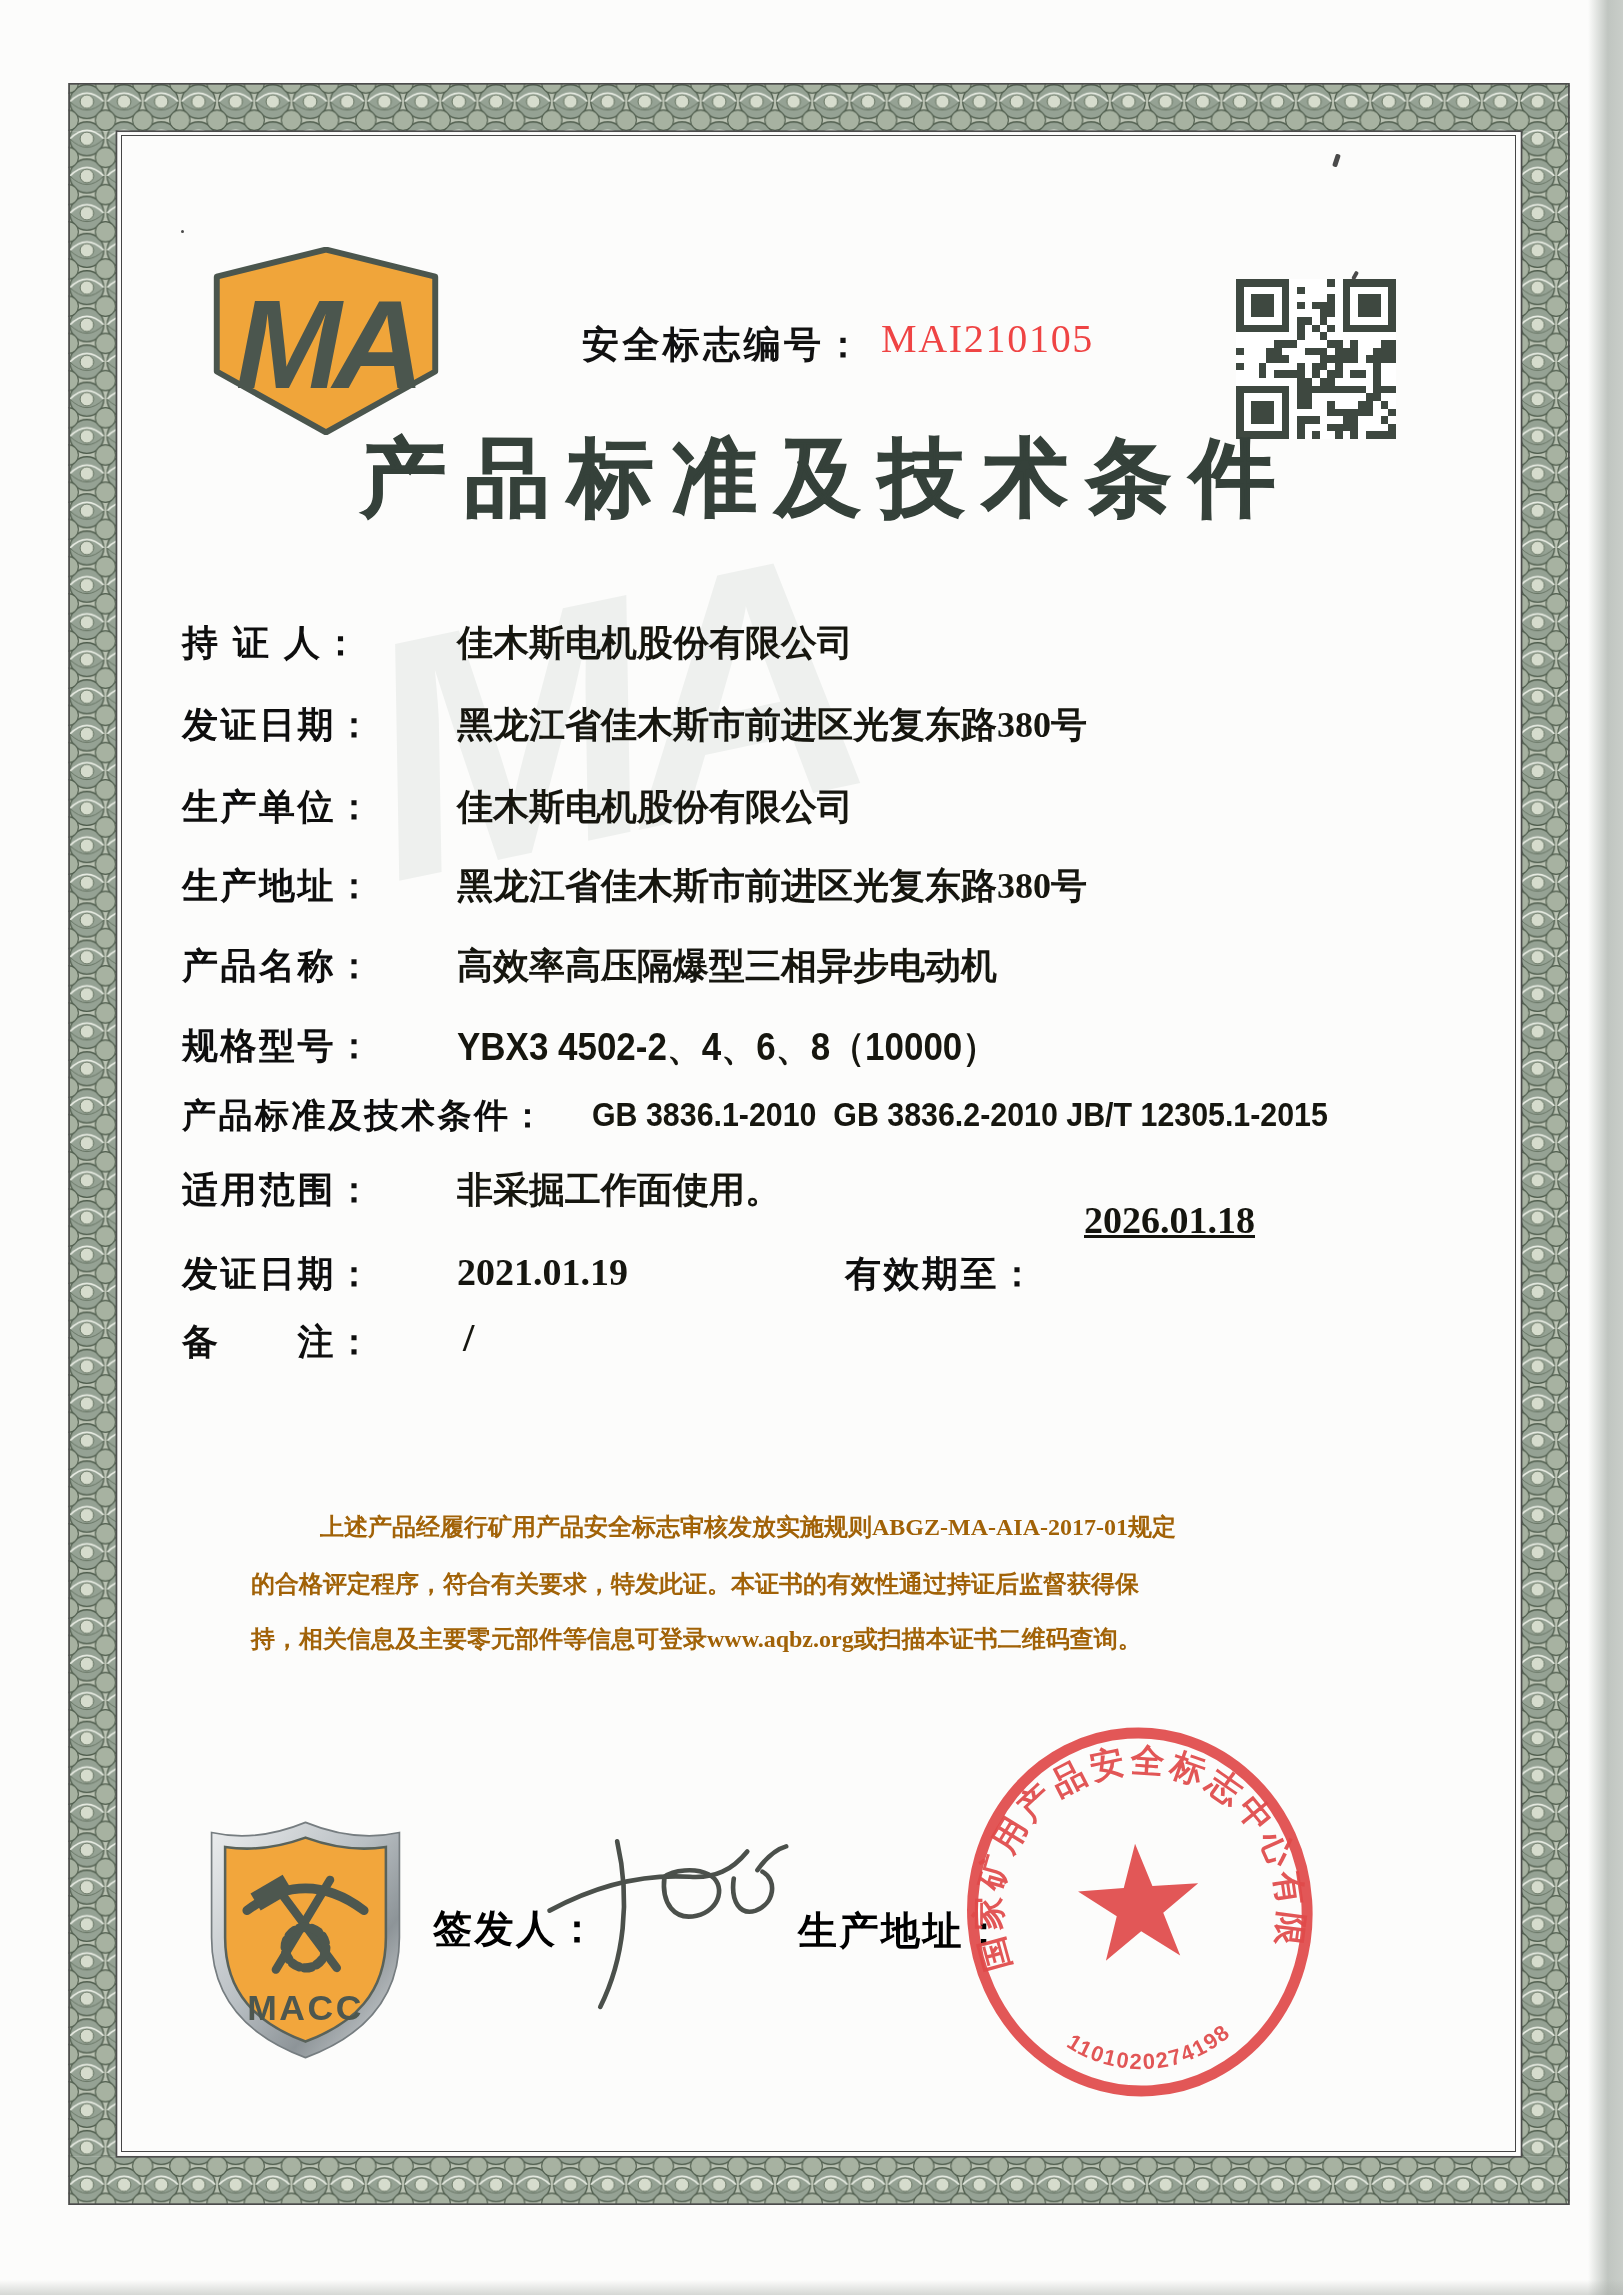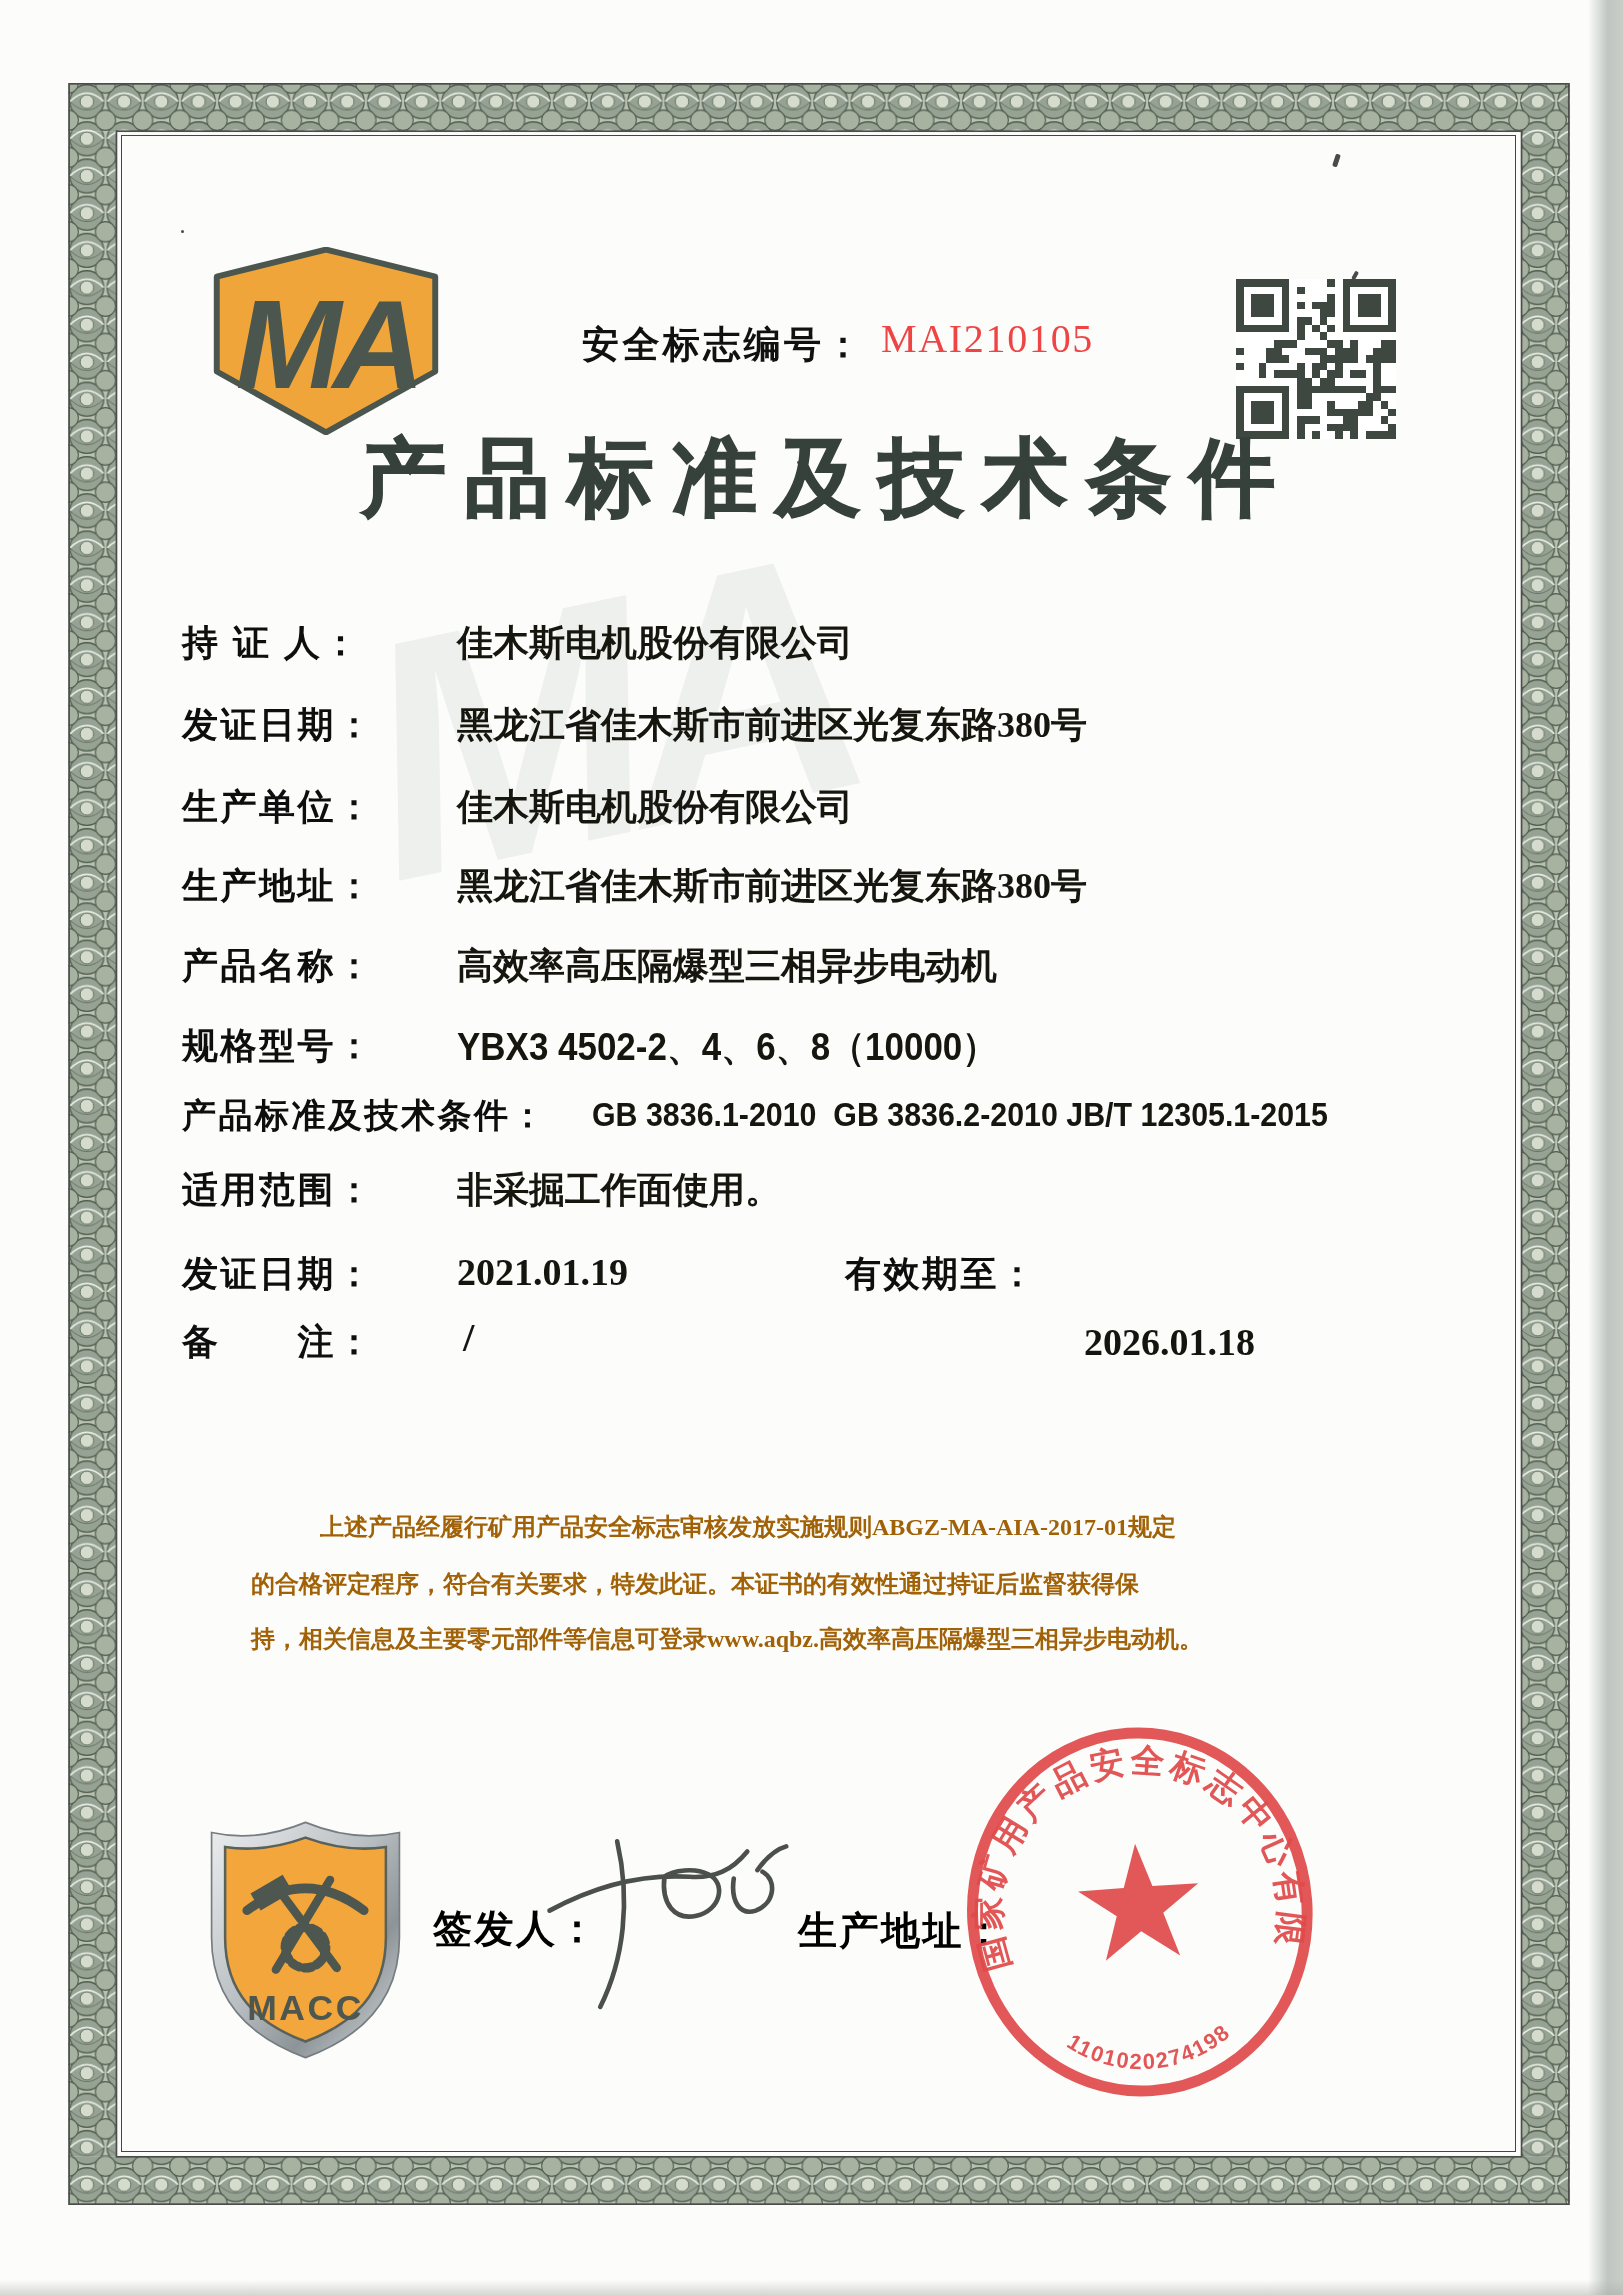--- a/index.html
+++ b/index.html
@@ -335,28 +335,28 @@
 
   <div class="abs content flabel" style="top:1093px; font-size:34px;">产品标准及技术条件：</div>
   <div class="abs content fvalue numv" style="top:1096px; left:592px; font-size:33px;">GB 3836.1-2010  GB 3836.2-2010 JB/T 12305.1-2015</div>
 
   <div class="abs content flabel" style="top:1166px">适用范围：</div>
   <div class="abs content fvalue" style="top:1166px">非采掘工作面使用。</div>
 
   <div class="abs content flabel" style="top:1250px">发证日期：</div>
   <div class="abs content fvalue datev" style="top:1250px">2021.01.19</div>
   <div class="abs content flabel" style="top:1250px; left:845px;">有效期至：</div>
-  <div class="abs content fvalue datev" style="top:1320px; left:1084px;">2026.01.18</div>
+  <div class="abs content fvalue datev" style="top:1198px; left:1084px;text-decoration:underline;">2026.01.18</div>
 
   <div class="abs content flabel" style="top:1318px">备　　注：</div>
   <div class="abs content fvalue" style="top:1313px; left:463px; font-size:41px;">/</div>
 
   <div class="abs content stline" style="top:1511px; padding-left:69px;">上述产品经履行矿用产品安全标志审核发放实施规则ABGZ-MA-AIA-2017-01规定</div>
   <div class="abs content stline" style="top:1568px">的合格评定程序，符合有关要求，特发此证。本证书的有效性通过持证后监督获得保</div>
-  <div class="abs content stline" style="top:1623px">持，相关信息及主要零元部件等信息可登录www.aqbz.高效率高压隔爆型三相异步电动机。</div>
+  <div class="abs content stline" style="top:1623px">持，相关信息及主要零元部件等信息可登录www.aqbz.org或扫描本证书二维码查询。</div>
 
   <svg class="abs content" style="left:203px; top:1819px;" width="205" height="242" viewBox="0 0 242 286">
     <defs>
       <linearGradient id="metal" x1="0" y1="0" x2="1" y2="1">
         <stop offset="0" stop-color="#eceeef"></stop>
         <stop offset="0.45" stop-color="#b9bfc3"></stop>
         <stop offset="0.7" stop-color="#8d9498"></stop>
         <stop offset="1" stop-color="#d9dcdd"></stop>
       </linearGradient>
     </defs>

